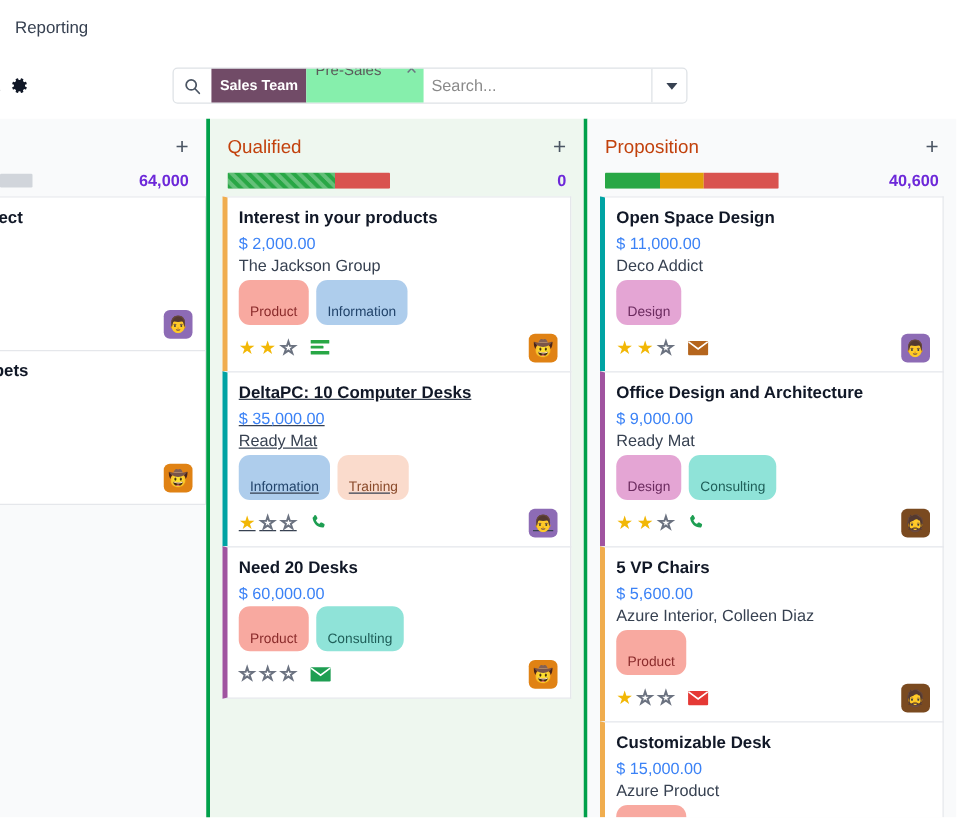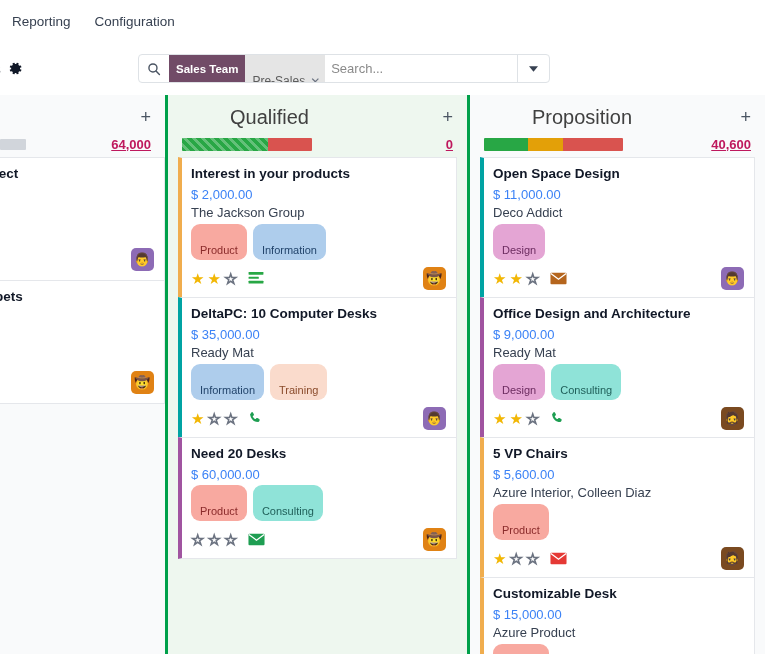--- a/index.html
+++ b/index.html
@@ -85,27 +85,27 @@
     color: #ffffff;
     padding: 0 7px;
     height: 100%;
     display: flex;
     align-items: center;
     font-weight: 700;
     font-size: 11.5px;
     cursor: pointer;
   }
   .facet-value {
-    background: #e5e5e5;
+    background: #86efac;
     color: #5b5b5b;
     padding: 0 5px 0 7px;
     height: 100%;
     display: flex;
-    align-items: flex-end;
-    gap: 5px;
+    align-items: flex-start;
+    gap: 19px;
     font-size: 12px;
   }
   .facet-x {
     color: #6b7280;
     font-size: 12px;
     cursor: pointer;
     line-height: 1;
   }
   .search-input {
     border: none;
@@ -159,24 +159,23 @@
     padding: 11px 14px 0 14px;
     flex: 0 0 auto;
   }
   .col-title-row {
     display: flex;
     align-items: center;
     justify-content: space-between;
     height: 22px;
   }
   .col-title {
-    font-size: 20px;
-    color: #404040;
+    font-size: 15px;
+    color: #c2410c;
     font-weight: 400;
-    margin-left: 48px;
   }
   .col-plus {
     font-size: 18px;
     color: #4b5563;
     cursor: pointer;
     line-height: 1;
     font-weight: 300;
   }
   .col-meter-row {
     display: flex;
@@ -195,22 +194,21 @@
   .meter-seg.striped {
     background-image: linear-gradient(45deg,
       rgba(255,255,255,.28) 25%, transparent 25%,
       transparent 50%, rgba(255,255,255,.28) 50%,
       rgba(255,255,255,.28) 75%, transparent 75%, transparent);
     background-size: 9px 9px;
   }
   .col-count {
     font-size: 13px;
     font-weight: 700;
-    color: #be185d;
-    text-decoration: underline;
+    color: #6d28d9;
   }
   .col-body {
     flex: 1 1 auto;
     padding: 0 10px;
     overflow: hidden;
   }
 
   
   .card {
     background: #ffffff;
@@ -313,21 +311,20 @@
     background: #d1d5db;
     border-radius: 1px;
     margin-left: -14px;
   }
 </style>
 </head>
 <body>
 
 <div class="topbar">
   <div class="menu-item">Reporting</div>
-  <div class="menu-item">Configuration</div>
 </div>
 
 <div class="controlrow">
   <div class="breadcrumb-zone">
     <span>nities</span>
     <span class="gear-icon">
       <svg viewBox="0 0 16 16" width="15" height="15" fill="currentColor" aria-hidden="true">
         <path d="M8 5.2a2.8 2.8 0 1 0 0 5.6 2.8 2.8 0 0 0 0-5.6zm0 4.2a1.4 1.4 0 1 1 0-2.8 1.4 1.4 0 0 1 0 2.8z"></path>
         <path d="M14 9.1l-1.2-.4a4.8 4.8 0 0 0 0-1.4l1.2-.4a.5.5 0 0 0 .3-.6l-.5-1.3a.5.5 0 0 0-.6-.3l-1.2.4a4.9 4.9 0 0 0-1-1l.4-1.2a.5.5 0 0 0-.3-.6L9.8 1.8a.5.5 0 0 0-.6.3l-.4 1.2a4.8 4.8 0 0 0-1.4 0l-.4-1.2a.5.5 0 0 0-.6-.3l-1.3.5a.5.5 0 0 0-.3.6l.4 1.2a4.9 4.9 0 0 0-1 1l-1.2-.4a.5.5 0 0 0-.6.3L1.9 6.3a.5.5 0 0 0 .3.6l1.2.4a4.8 4.8 0 0 0 0 1.4l-1.2.4a.5.5 0 0 0-.3.6l.5 1.3a.5.5 0 0 0 .6.3l1.2-.4a4.9 4.9 0 0 0 1 1l-.4 1.2a.5.5 0 0 0 .3.6l1.3.5a.5.5 0 0 0 .6-.3l.4-1.2a4.8 4.8 0 0 0 1.4 0l.4 1.2a.5.5 0 0 0 .6.3l1.3-.5a.5.5 0 0 0 .3-.6l-.4-1.2a4.9 4.9 0 0 0 1-1l1.2.4a.5.5 0 0 0 .6-.3l.5-1.3a.5.5 0 0 0-.3-.6z"></path>
       </svg>
@@ -420,21 +417,21 @@
                 <rect x="0" y="0" width="16" height="3" rx="0.5"></rect>
                 <rect x="0" y="5" width="11" height="2.4" rx="0.5"></rect>
                 <rect x="0" y="9.5" width="16" height="3" rx="0.5"></rect>
               </svg>
             </span>
           </span>
           <span class="avatar av-orange">🤠</span>
         </div>
       </div>
 
-      <div class="card" style="border-left-color:#00a3a3;">
+      <div class="card" style="border-left-color:#00a3a3;text-decoration:underline;">
         <div class="card-title">DeltaPC: 10 Computer Desks</div>
         <div class="card-amount">$ 35,000.00</div>
         <div class="card-partner">Ready Mat</div>
         <div class="tags">
           <span class="tag" style="background:#aecdec;color:#22446b;">Information</span>
           <span class="tag" style="background:#fadbcc;color:#8a4b2b;">Training</span>
         </div>
         <div class="card-footer">
           <span class="footer-left">
             <span class="star on">★</span>

